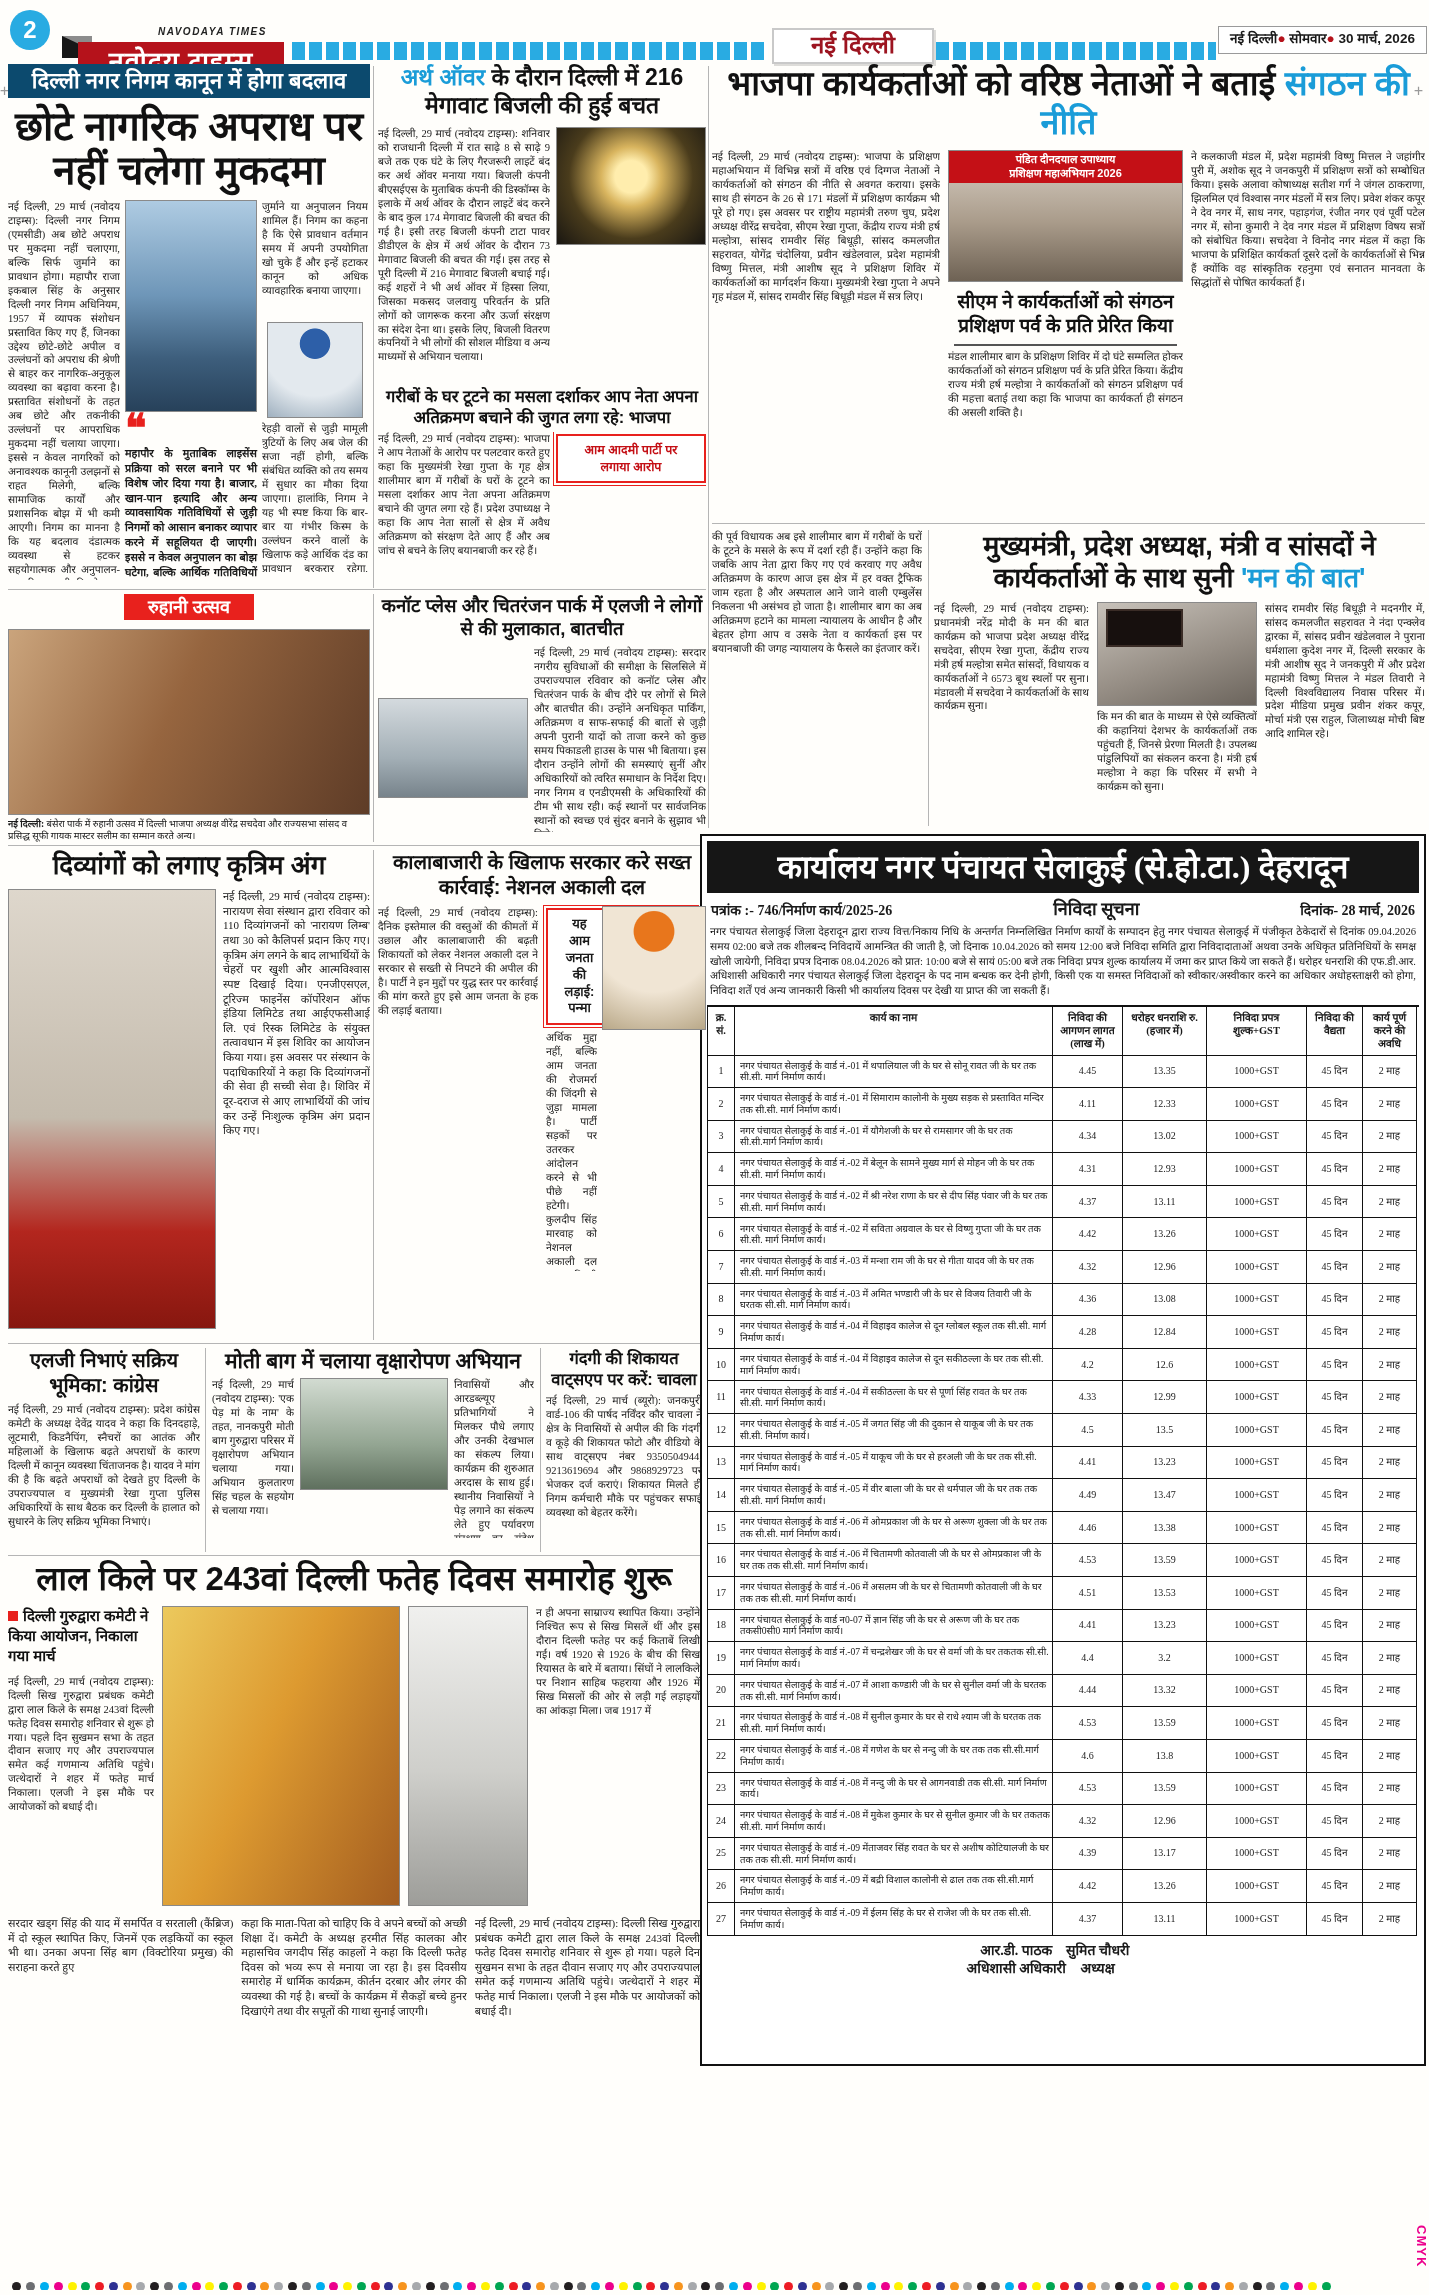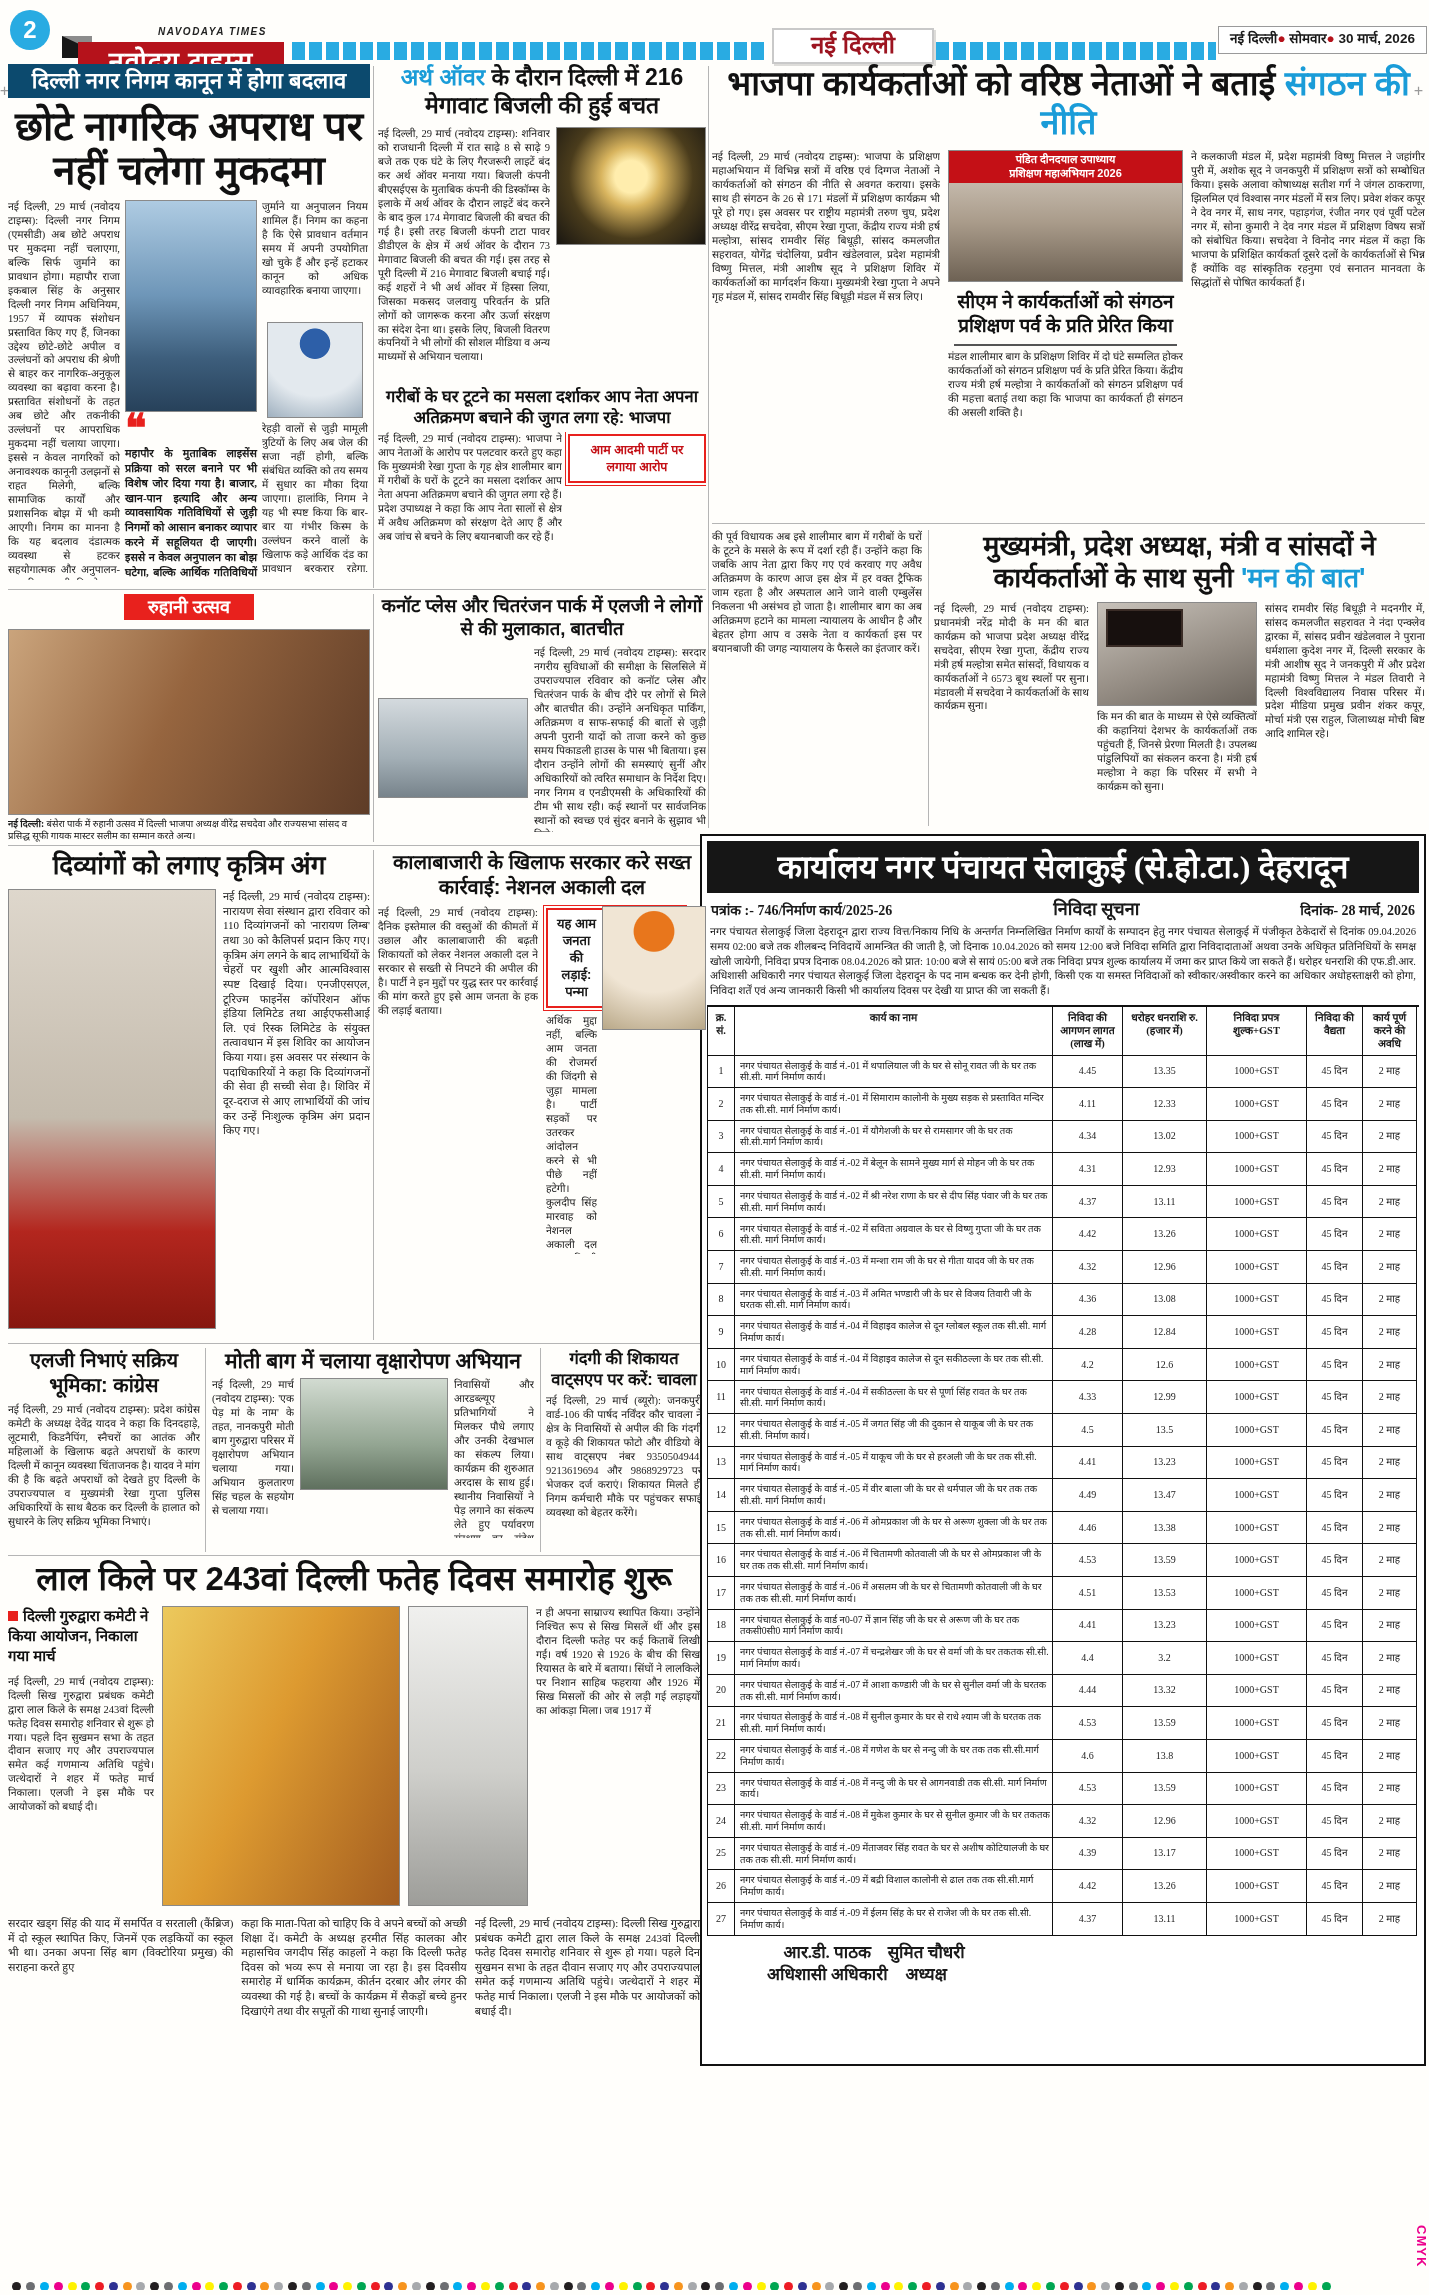--- a/index.html
+++ b/index.html
@@ -27,35 +27,35 @@
            font-family:"Liberation Sans","DejaVu Sans",sans-serif;}
   .bull{color:#b5121b;}
   .kicker{background:#0c4a6e;color:#fff;text-align:center;font-weight:bold;font-size:22px;line-height:34px;
           font-family:"Liberation Sans","DejaVu Sans",sans-serif;}
   .accent{color:#1a9cd8;}
   .quotemark{color:#e8211d;font-size:40px;line-height:20px;font-family:"DejaVu Serif",serif;font-weight:bold;}
   .pull{font-size:11px;font-weight:bold;line-height:1.35;text-align:justify;}
   .redlabel{background:#e8211d;color:#fff;font-weight:bold;text-align:center;font-size:18px;line-height:26px;
             font-family:"Liberation Sans","DejaVu Sans",sans-serif;}
   .callout{border:2px solid #e8211d;outline:1px solid #e8211d;outline-offset:2px;text-align:center;
-           font-family:"Liberation Sans","DejaVu Sans",sans-serif;font-weight:bold;padding:6px 8px;background:#fff;}
+           font-family:"Liberation Sans","DejaVu Sans",sans-serif;font-weight:bold;padding:6px 14px;background:#fff;}
   .ledesq{display:inline-block;width:10px;height:10px;background:#e8211d;margin-right:5px;}
   
   .tender{border:2px solid #111;background:#fff;box-sizing:border-box;padding:5px;}
   .t-title{background:#161616;color:#fff;text-align:center;font-weight:bold;font-size:32px;line-height:52px;}
   .t-meta{display:flex;justify-content:space-between;align-items:baseline;font-weight:bold;padding:3px 4px;}
   .t-intro{font-size:10.6px;line-height:1.4;text-align:justify;border-bottom:1px solid #111;padding:2px 3px 6px;}
   .t-grid{display:grid;grid-template-columns:28px 318px 70px 84px 100px 56px 54px;}
   .t-h{border-right:1px solid #111;border-bottom:1px solid #111;font-weight:bold;font-size:10.5px;line-height:1.25;
        display:flex;align-items:flex-start;justify-content:center;text-align:center;padding:4px 2px;}
   .t-c{border-right:1px solid #111;border-bottom:1px solid #111;font-size:10px;line-height:1.22;
        display:flex;align-items:center;justify-content:center;text-align:center;padding:1px 2px;overflow:hidden;}
   .t-c.nm{justify-content:flex-start;text-align:left;font-size:9.6px;padding-left:5px;}
   .t-grid .first{border-left:1px solid #111;}
-  .t-sign{display:flex;justify-content:flex-start;padding:6px 90px 2px 60px;font-weight:bold;font-size:17px;line-height:1.3;}
+  .t-sign{display:flex;justify-content:center;padding:6px 90px 2px 60px;font-weight:bold;font-size:14px;line-height:1.3;}
   
   .ph-building{background:linear-gradient(180deg,#aecbe2 0%,#6e96b8 45%,#3d5e7c 75%,#27415a 100%);}
   .ph-bulb{background:radial-gradient(circle at 50% 42%,#ffedad 0 16%,#d8b45e 30%,#4a3c1c 62%,#191611 100%);}
   .ph-training{background:linear-gradient(180deg,#d9d0c5 0%,#a99b8a 55%,#6e6254 100%);}
   .ph-tv{background:linear-gradient(160deg,#c8c2ba 0%,#978f86 55%,#6b645c 100%);}
   .ph-ruhani{background:linear-gradient(115deg,#caa47c 0%,#96653f 45%,#5e3c27 100%);}
   .ph-lg{background:linear-gradient(180deg,#d4dade 0%,#a3afb6 60%,#77838b 100%);}
   .ph-leg{background:linear-gradient(180deg,#ded7cc 0%,#c4bbad 52%,#b3261e 78%,#87170f 100%);}
   .ph-akali{background:radial-gradient(circle at 50% 20%,#e8761c 0 18%,#f0e5d4 19% 55%,#b9a888 100%);}
   .ph-moti{background:linear-gradient(180deg,#d2dbd1 0%,#93a592 60%,#5f705e 100%);}

